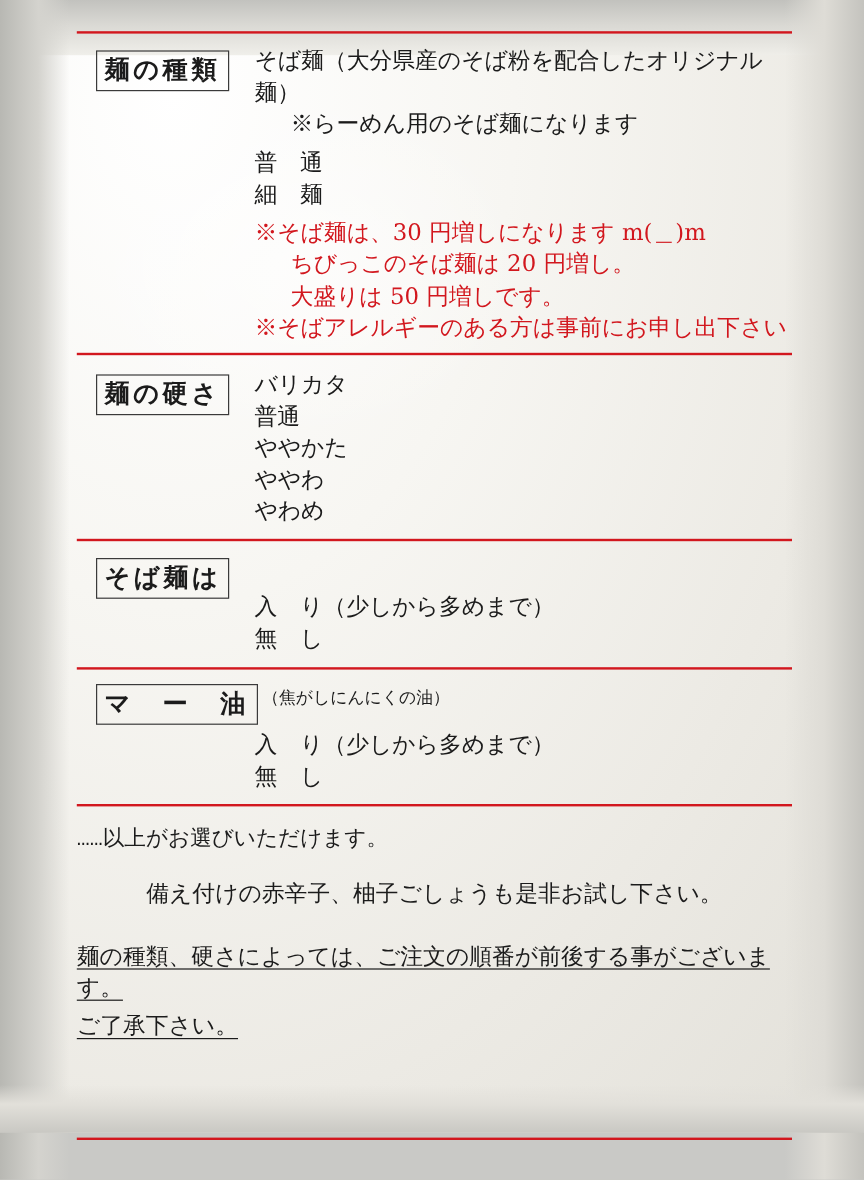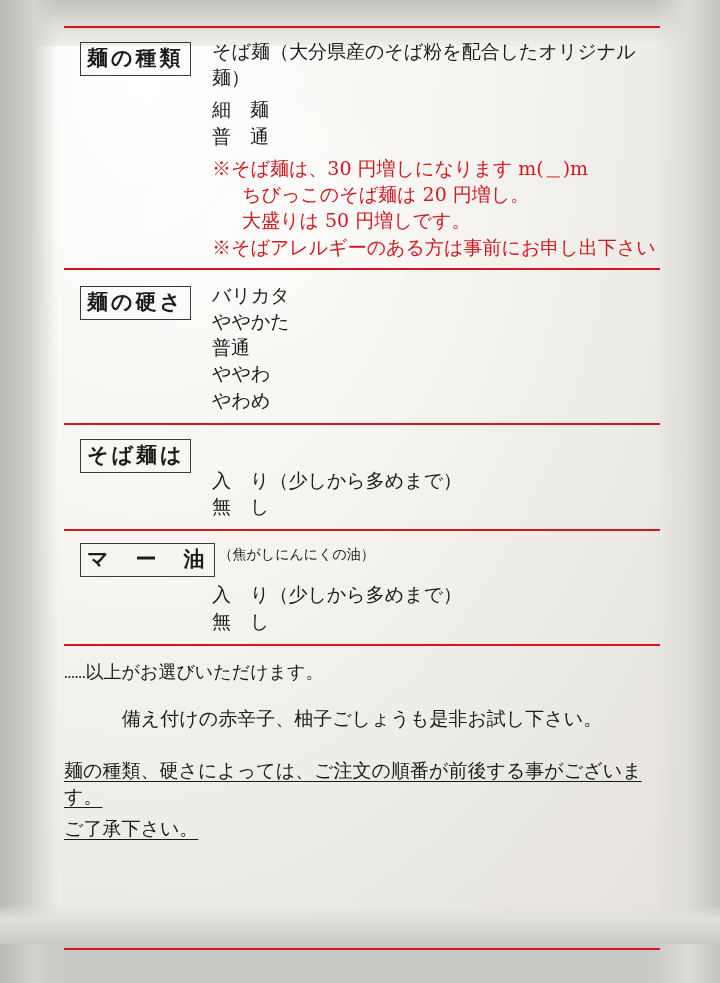--- a/index.html
+++ b/index.html
@@ -216,38 +216,39 @@
   <div class="glare-bottom"></div>
   <div class="sheen"></div>
 
   <div class="content">
 
     <div class="rule"></div>
 
     <div class="section noodle-kinds">
       <div class="sec-head">麺の種類</div>
       <div class="body-text indent1">そば麺（大分県産のそば粉を配合したオリジナル麺）</div>
+      <div class="body-text indent2">※らーめん用のそば麺になります</div>
       <div class="spacer-sm"></div>
+      <div class="body-text indent1">普　通</div>
       <div class="body-text indent1">細　麺</div>
-      <div class="body-text indent1">普　通</div>
       <div class="spacer-sm"></div>
       <div class="body-text red indent1">※そば麺は、30 円増しになります m(＿)m</div>
       <div class="body-text red indent2">ちびっこのそば麺は 20 円増し。</div>
       <div class="body-text red indent2">大盛りは 50 円増しです。</div>
       <div class="body-text red indent1">※そばアレルギーのある方は事前にお申し出下さい</div>
     </div>
 
     <div class="rule thin"></div>
 
     <div class="section hardness">
       <div class="sec-head">麺の硬さ</div>
       <div class="list">
         <div class="body-text">バリカタ</div>
+        <div class="body-text">普通</div>
         <div class="body-text">ややかた</div>
-        <div class="body-text">普通</div>
         <div class="body-text">ややわ</div>
         <div class="body-text">やわめ</div>
       </div>
     </div>
 
     <div class="rule thin"></div>
 
     <div class="section garlic">
       <div class="sec-head">そば麺は</div>
       <div class="list">

